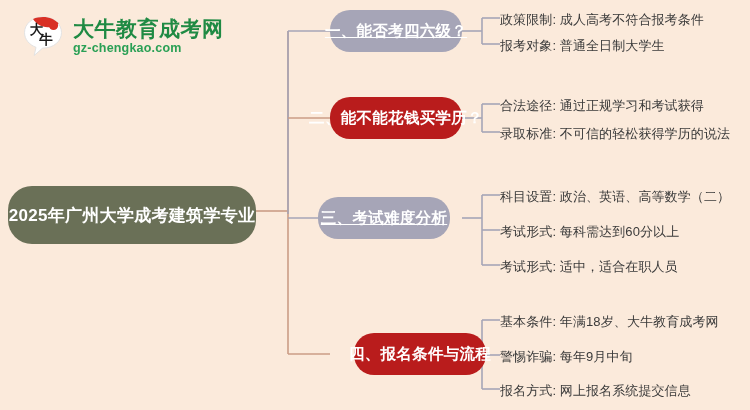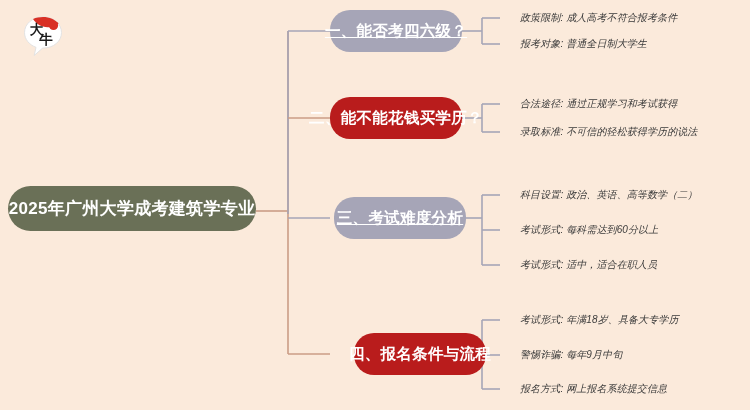--- a/index.html
+++ b/index.html
@@ -73,70 +73,73 @@
     color: #ffffff;
     font-weight: bold;
     text-align: center;
     white-space: nowrap;
   }
 
   #root-node {
     left: 8px;
     top: 186px;
     width: 248px;
-    height: 45px;
+    height: 58px;
     background: #6a7057;
     border-radius: 24px;
     font-size: 17px;
     letter-spacing: 0.3px;
   }
 
   .branch-node {
     width: 132px;
     height: 42px;
     font-size: 15.5px;
     border-radius: 20px;
     letter-spacing: 0.3px;
   }
   .branch-purple { background: #a6a5b7; text-decoration: underline; }
   .branch-tan    { background: #b91c1c; }
 
   #branch-0 { left: 330px; top: 10px; }
   #branch-1 { left: 330px; top: 97px; }
-  #branch-2 { left: 334px; top: 197px; }
+  #branch-2 { left: 318px; top: 197px; }
   #branch-3 { left: 330px; top: 333px; margin-left: 24px; }
 
   
   .leaf {
     position: absolute;
-    left: 520px;
-    font-size: 10px;
+    left: 500px;
+    font-size: 13px;
     color: #3a3a3a;
     white-space: nowrap;
     line-height: 1;
     letter-spacing: 0.1px;
-    font-style: italic;
   }
 </style>
 </head>
 <body>
 
 <div id="logo">
   <div id="logo-mark">
     <svg width="44" height="44" viewBox="0 0 44 44" aria-hidden="true">
       <path d="M21 3 C10.5 3 2.5 9.8 2.5 18.6 C2.5 25.2 7.2 30.9 14 33.3
                L12.2 41.5 L20.6 34.1 C20.7 34.1 20.9 34.1 21 34.1
                C31.5 34.1 39.5 27.4 39.5 18.6 C39.5 9.8 31.5 3 21 3 Z" fill="#ffffff" stroke="#e3e3e3" stroke-width="1"></path>
       <path d="M21 3 C27.5 3 33.3 5.6 36.6 9.7 C31.9 13.3 25.5 14.1 21 12.6
                C16.2 11 12.3 7.4 11.1 4.9 C14 3.7 17.4 3 21 3 Z" fill="#d93025"></path>
       <circle cx="31.5" cy="11.5" r="4.6" fill="#d93025"></circle>
       <text x="14.5" y="20" font-family="'Liberation Sans',sans-serif" font-size="13.5" font-weight="bold" fill="#1a1a1a" text-anchor="middle">大</text>
       <text x="24" y="30" font-family="'Liberation Sans',sans-serif" font-size="13.5" font-weight="bold" fill="#1a1a1a" text-anchor="middle">牛</text>
     </svg>
   </div>
+  <div id="logo-text-wrap">
+    <div id="logo-title">大牛教育成考网</div>
+    <div id="logo-sub">gz-chengkao.com</div>
+  </div>
 </div>
 
 <svg id="wires" viewBox="0 0 750 410" fill="none">
 
   <path d="M256 211 H288" stroke="#cb9d86" stroke-width="1.6"></path>
 
   <path d="M288 31 V354" stroke="#cb9d86" stroke-width="1.6"></path>
   <path d="M288 31 V214" stroke="#a6a5b7" stroke-width="1.6"></path>
 
   <path d="M288 31 H330" stroke="#a6a5b7" stroke-width="1.6"></path>
@@ -183,15 +186,15 @@
 <div class="leaf" style="top:13px">政策限制: 成人高考不符合报考条件</div>
 <div class="leaf" style="top:39px">报考对象: 普通全日制大学生</div>
 
 <div class="leaf" style="top:99px">合法途径: 通过正规学习和考试获得</div>
 <div class="leaf" style="top:127px">录取标准: 不可信的轻松获得学历的说法</div>
 
 <div class="leaf" style="top:190px">科目设置: 政治、英语、高等数学（二）</div>
 <div class="leaf" style="top:225px">考试形式: 每科需达到60分以上</div>
 <div class="leaf" style="top:260px">考试形式: 适中，适合在职人员</div>
 
-<div class="leaf" style="top:315px">考试形式: 年满18岁、具备大专学历</div>
+<div class="leaf" style="top:315px">基本条件: 年满18岁、大牛教育成考网</div>
 <div class="leaf" style="top:350px">警惕诈骗: 每年9月中旬</div>
 <div class="leaf" style="top:384px">报名方式: 网上报名系统提交信息</div>
 
 </body></html>

